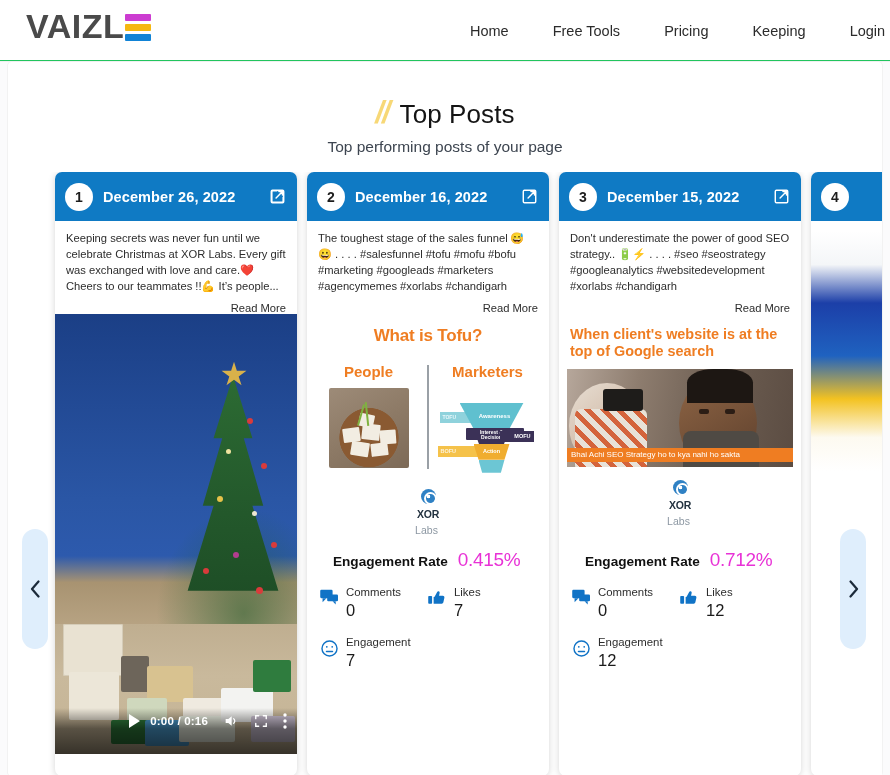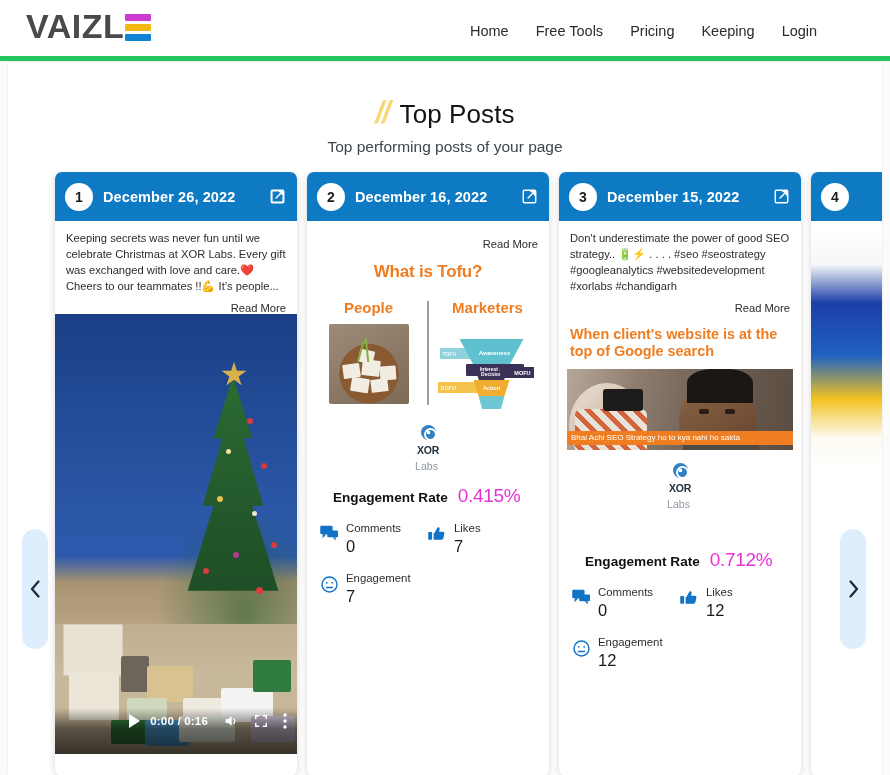--- a/index.html
+++ b/index.html
@@ -8,33 +8,33 @@
     font-family: "Liberation Sans", sans-serif;
     background: #ffffff;
     color: #1b1b1b;
     -webkit-font-smoothing: antialiased;
   }
 
   
   #topbar {
     position: absolute; left: 0; top: 0; width: 890px; height: 61px;
     background: #ffffff; display: flex; align-items: center;
-    border-bottom: 5px solid #22c55e; z-index: 40;
+    border-bottom: 1px solid #22c55e; z-index: 40;
   }
   #logo { position: absolute; left: 26px; top: 9px; display: flex; align-items: flex-end; }
   #logo .word {
     font-size: 34px; font-weight: 700; letter-spacing: 0.5px;
     color: #4a4a4a; line-height: 34px; font-family: "Liberation Sans", sans-serif;
   }
   #logo .bars { display: flex; flex-direction: column; gap: 3px; margin-left: 1px; margin-bottom: 2px; }
   #logo .bars i { display: block; width: 26px; height: 7px; border-radius: 1px; }
 
   #navlinks {
     position: absolute; left: 470px; top: 0; height: 61px;
-    display: flex; align-items: center; gap: 27px;
+    display: flex; align-items: center; gap: 44px;
   }
   #navlinks a {
     font-size: 14.5px; color: #2b2b2b; text-decoration: none; cursor: pointer;
     white-space: nowrap;
   }
 
   
   #page {
     position: absolute; left: 0; top: 61px; width: 890px; height: 714px;
     background: #fbfbfc; border-top: 1px solid #f0f0f0;
@@ -171,21 +171,21 @@
   .funnel { width: 92px; height: 86px; margin: 10px auto 0 auto; position: relative; }
   .f-band { position: absolute; font-size: 5px; color: #fff; font-weight: 700; display: flex; align-items: center; }
   .f-cone { position: absolute; }
 
   .meme { height: 225px; padding: 12px 8px 4px 8px; background: #fff; }
   .meme-title {
     color: #ef7d22; font-weight: 700; font-size: 14.4px; line-height: 1.18;
     padding: 0 3px;
   }
   .meme-photo {
-    margin-top: 9px; height: 81px; position: relative; overflow: hidden;
+    margin-top: 9px; height: 98px; position: relative; overflow: hidden;
     background: linear-gradient(100deg, #b6a79b 0%, #8e7d6f 30%, #6e5f53 62%, #5b4c42 100%);
   }
   .meme-photo .face { position: absolute; border-radius: 50%; }
   .meme-cap {
     position: absolute; left: 0; right: 0; bottom: 5px; background: #ef7d22;
     color: #fff; font-size: 8px; padding: 2.5px 4px; white-space: nowrap;
     overflow: hidden; text-overflow: clip;
   }
   .xorlabs { display: flex; align-items: center; justify-content: center; gap: 4px; margin-top: 13px; flex-direction: column; }
   .xorlabs .mark {
@@ -336,20 +336,21 @@
           <div class="rank">2</div>
           <div class="card-date">December 16, 2022</div>
           <span class="ext-icon">
             <svg viewBox="0 0 24 24" width="17" height="17" fill="none" stroke="#ffffff" stroke-width="2">
               <rect x="3.2" y="3.2" width="17.6" height="17.6" rx="1.6"></rect>
               <path d="M10 14L19 5M14 5h5v5" stroke-linecap="round" stroke-linejoin="round"></path>
             </svg>
           </span>
         </div>
         <div class="card-body">
+          <div class="post-text">The toughest stage of the sales funnel 😅😀 . . . . #salesfunnel #tofu #mofu #bofu #marketing #googleads #marketers #agencymemes #xorlabs #chandigarh</div>
           <div class="read-more">Read More</div>
         </div>
 
         <div class="media graphic">
           <div class="g-title">What is Tofu?</div>
           <div class="g-cols">
             <div class="g-col">
               <h4>People</h4>
               <div class="tofu-photo">
                 <span class="cube" style="left:14px;top:40px;width:17px;height:14px;transform:rotate(-8deg)"></span>

